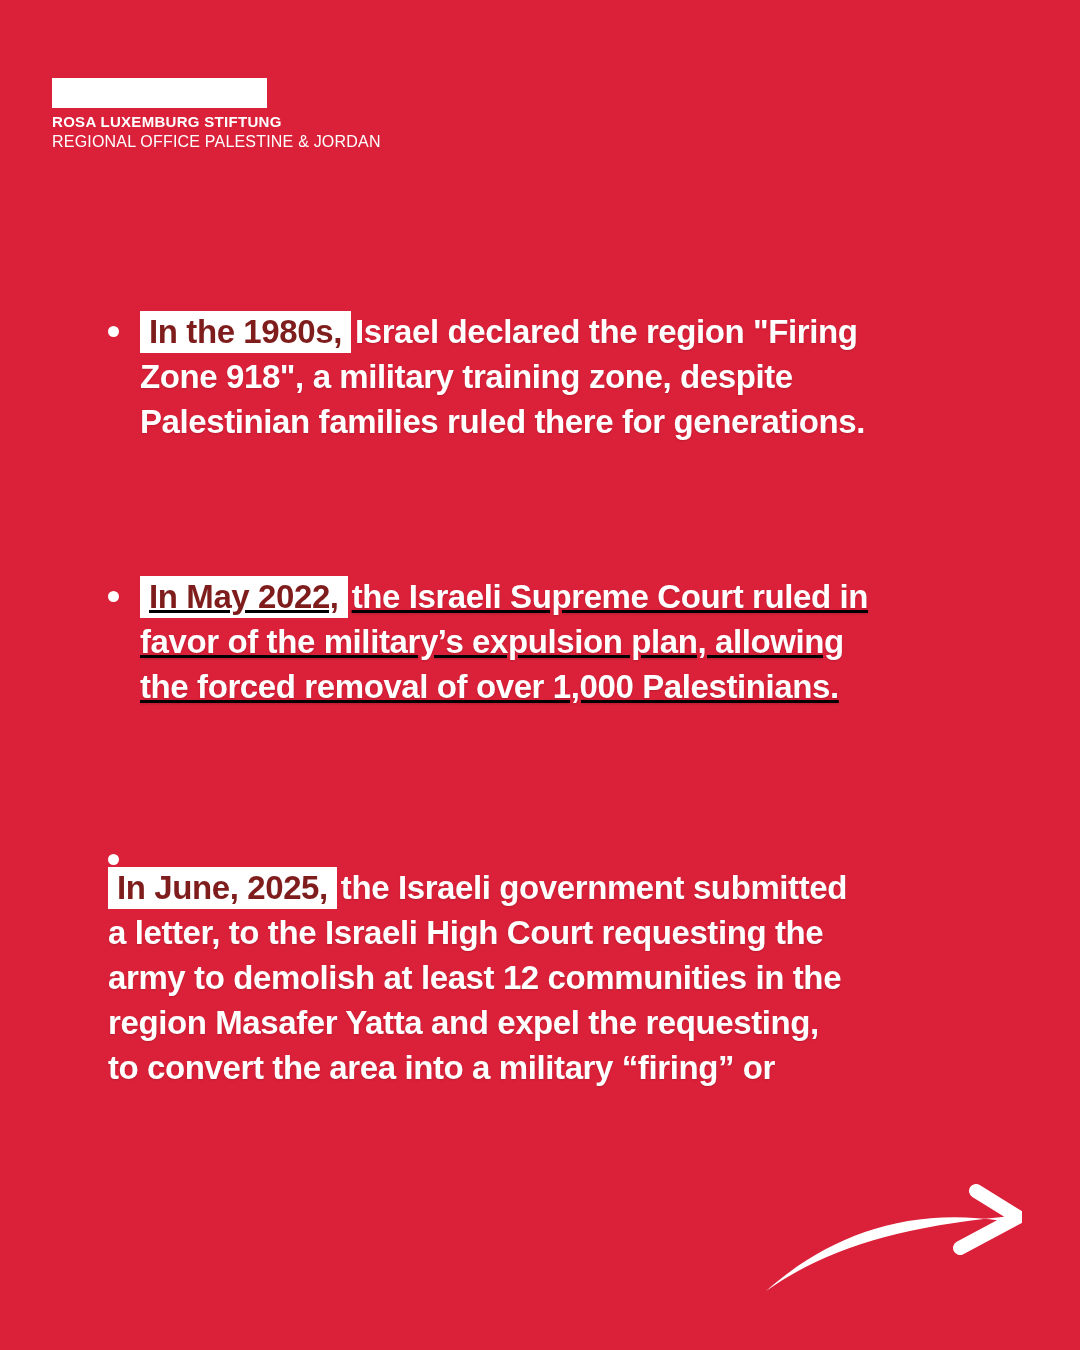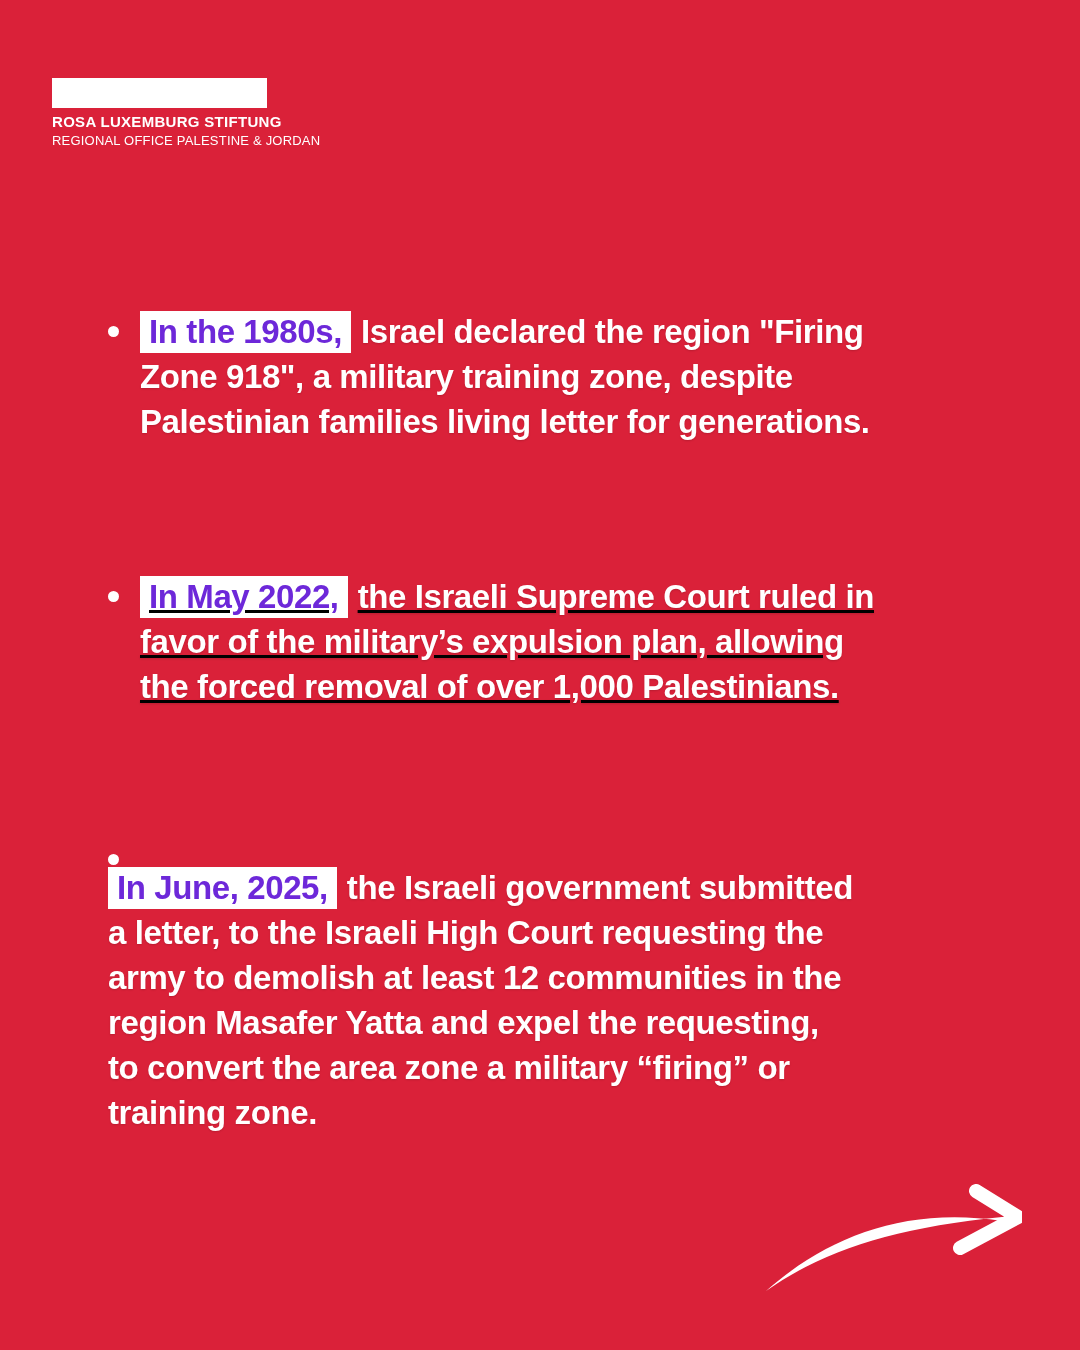--- a/index.html
+++ b/index.html
@@ -35,21 +35,21 @@
     color: #FFFFFF;
     font-weight: 700;
     font-size: 15px;
     letter-spacing: 0.3px;
     white-space: nowrap;
   }
   .logo-sub {
     margin-top: 3px;
     color: #FFFFFF;
     font-weight: 400;
-    font-size: 13px;
+    font-size: 16px;
     letter-spacing: 0.2px;
     white-space: nowrap;
   }
 
   
   .bullet {
     position: absolute;
     left: 108px;
     display: flex;
     align-items: flex-start;
@@ -69,23 +69,23 @@
     font-size: 33px;
     line-height: 45px;
     letter-spacing: -0.4px;
   }
   .line {
     white-space: nowrap;
     text-shadow: 0 1px 2px rgba(0,0,0,0.15);
   }
   .hl {
     background: #FFFFFF;
-    color: #6d28d9;
+    color: #7f1d1d;
     padding: 2px 9px 3px 9px;
-    margin-right: 10px;
+    margin-right: 4px;
     text-shadow: none;
   }
   .b1 { top: 309px; }
   .b2 { top: 574px; text-decoration: underline; }
   .b3 { top: 837px; flex-direction: column; }
 
   
   .arrow {
     position: absolute;
     left: 764px;
@@ -105,42 +105,41 @@
     <div class="logo-sub">REGIONAL OFFICE PALESTINE &amp; JORDAN</div>
   </header>
 
   <section>
 
     <div class="bullet b1">
       <span class="dot"></span>
       <div class="text">
         <div class="line"><span class="hl">In the 1980s,</span><span>Israel declared the region "Firing</span></div>
         <div class="line">Zone 918", a military training zone, despite</div>
-        <div class="line">Palestinian families living letter for generations.</div>
+        <div class="line">Palestinian families ruled there for generations.</div>
       </div>
     </div>
 
     <div class="bullet b2">
       <span class="dot"></span>
       <div class="text">
         <div class="line"><span class="hl">In May 2022,</span><span>the Israeli Supreme Court ruled in</span></div>
         <div class="line">favor of the military’s expulsion plan, allowing</div>
         <div class="line">the forced removal of over 1,000 Palestinians.</div>
       </div>
     </div>
 
     <div class="bullet b3">
       <span class="dot"></span>
       <div class="text">
         <div class="line"><span class="hl">In June, 2025,</span><span>the Israeli government submitted</span></div>
         <div class="line">a letter, to the Israeli High Court requesting the</div>
         <div class="line">army to demolish at least 12 communities in the</div>
         <div class="line">region Masafer Yatta and expel the requesting,</div>
-        <div class="line">to convert the area zone a military “firing” or</div>
-        <div class="line">training zone.</div>
+        <div class="line">to convert the area into a military “firing” or</div>
       </div>
     </div>
 
   </section>
 
   <svg class="arrow" viewBox="0 0 258 112" xmlns="http://www.w3.org/2000/svg" aria-hidden="true">
     <path d="M2,107
              C 60,66 130,44 238,33
              C 242,32.5 242,36 238,37
              C 140,22 62,54 2,107 Z" fill="#FFFFFF"></path>

